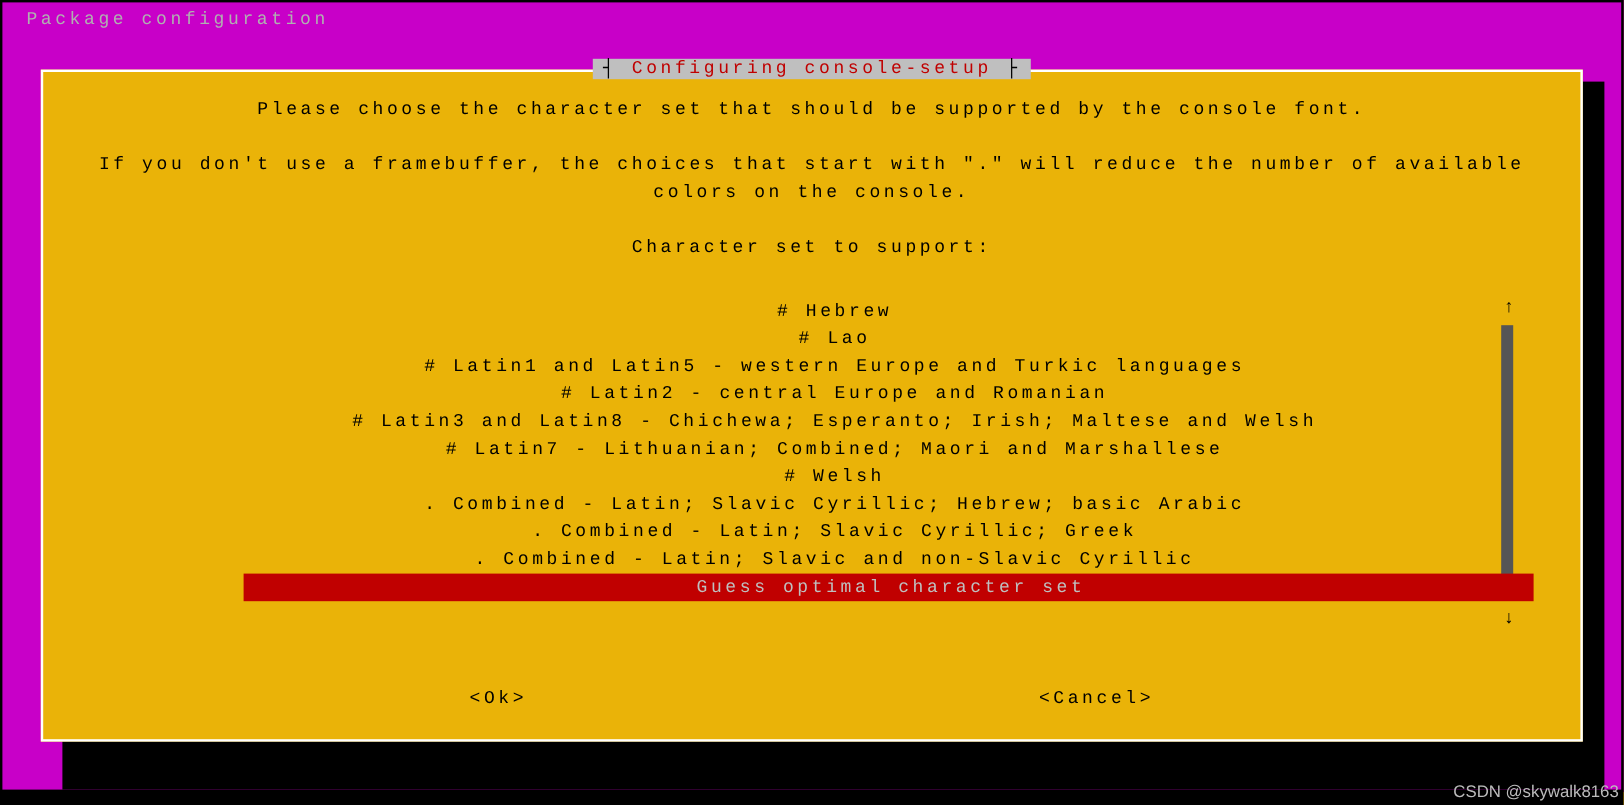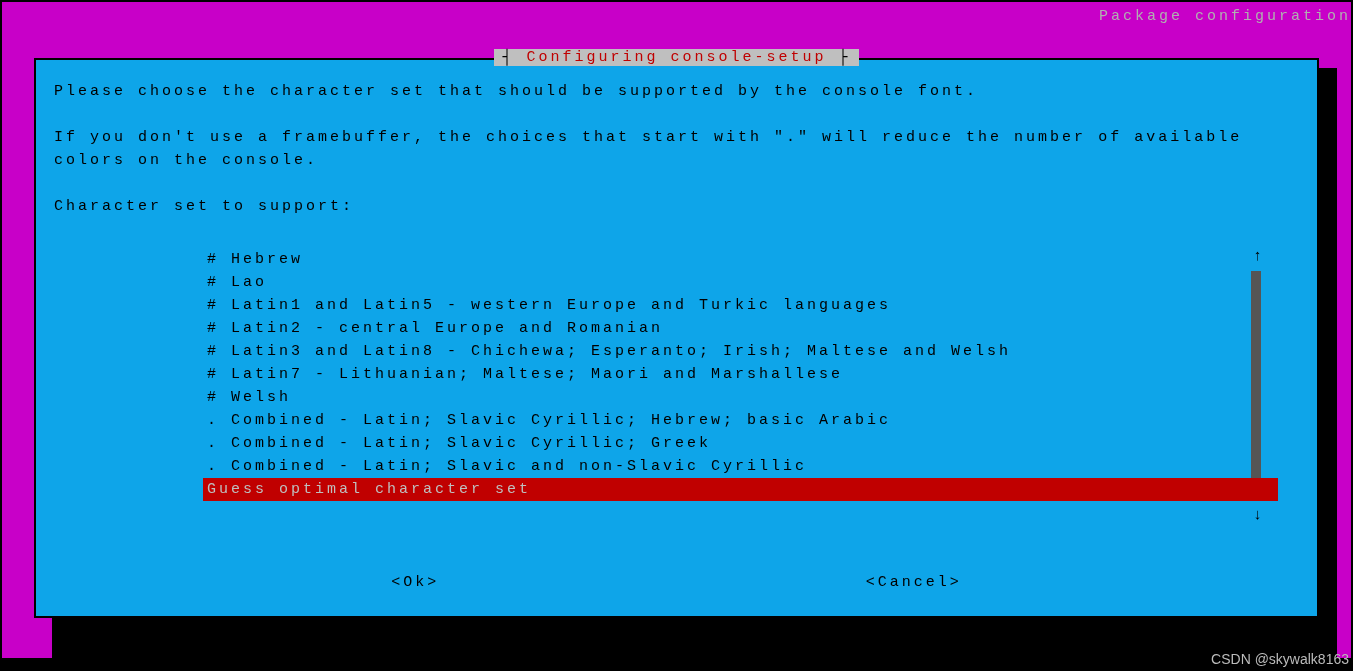--- a/index.html
+++ b/index.html
@@ -17,56 +17,56 @@
   position: absolute;
   top: 0; left: 0;
   width: 1353px;
   height: 660px;
   background: #c800c8;
   border: 2px solid #000;
 }
 .header {
   color: #b0b0b0;
   padding: 6px 0 6px 20px;
-  text-align: right;
 }
 .shadow {
   position: absolute;
   top: 66px;
   left: 50px;
   width: 1285px;
   height: 590px;
   background: #000;
 }
 .dialog {
   position: absolute;
   top: 56px;
   left: 32px;
   width: 1285px;
   height: 560px;
-  background: #0ea5e9;
-  border: 2px solid #000000;
+  background: #eab308;
+  border: 2px solid #ffffff;
 }
 .title-wrap {
   position: absolute;
   top: -11px;
   left: 0;
   width: 100%;
   text-align: center;
 }
 .title-box {
   display: inline-block;
   background: #bfbfbf;
   padding: 0 8px;
 }
 .title-bar { color: #000; }
 .title-text { color: #c00000; }
 .body {
   padding: 20px 18px 0 18px;
   color: #000;
+  text-align: center;
 }
 .body p { white-space: pre-wrap; line-height: 23px; }
 .list-wrap {
   position: relative;
   margin-top: 30px;
   height: 276px;
 }
 .list {
   position: absolute;
   left: 130px;
@@ -147,21 +147,21 @@
         <div class="scroll-up">↑</div>
         <div class="scrollbar"></div>
         <div class="scrollbar-dot"></div>
         <div class="scroll-down">↓</div>
         <div class="list" id="list">
             <div class="item"># Hebrew</div>
             <div class="item"># Lao</div>
             <div class="item"># Latin1 and Latin5 - western Europe and Turkic languages</div>
             <div class="item"># Latin2 - central Europe and Romanian</div>
             <div class="item"># Latin3 and Latin8 - Chichewa; Esperanto; Irish; Maltese and Welsh</div>
-            <div class="item"># Latin7 - Lithuanian; Maltese; Maori and Marshallese</div>
+            <div class="item"># Latin7 - Lithuanian; Combined; Maori and Marshallese</div>
             <div class="item"># Welsh</div>
             <div class="item">. Combined - Latin; Slavic Cyrillic; Hebrew; basic Arabic</div>
             <div class="item">. Combined - Latin; Slavic Cyrillic; Greek</div>
             <div class="item">. Combined - Latin; Slavic and non-Slavic Cyrillic</div>
             <div class="item selected">Guess optimal character set</div>
           </div>
       </div>
       <div class="buttons">
         <span>&lt;Ok&gt;</span>
         <span>&lt;Cancel&gt;</span>

